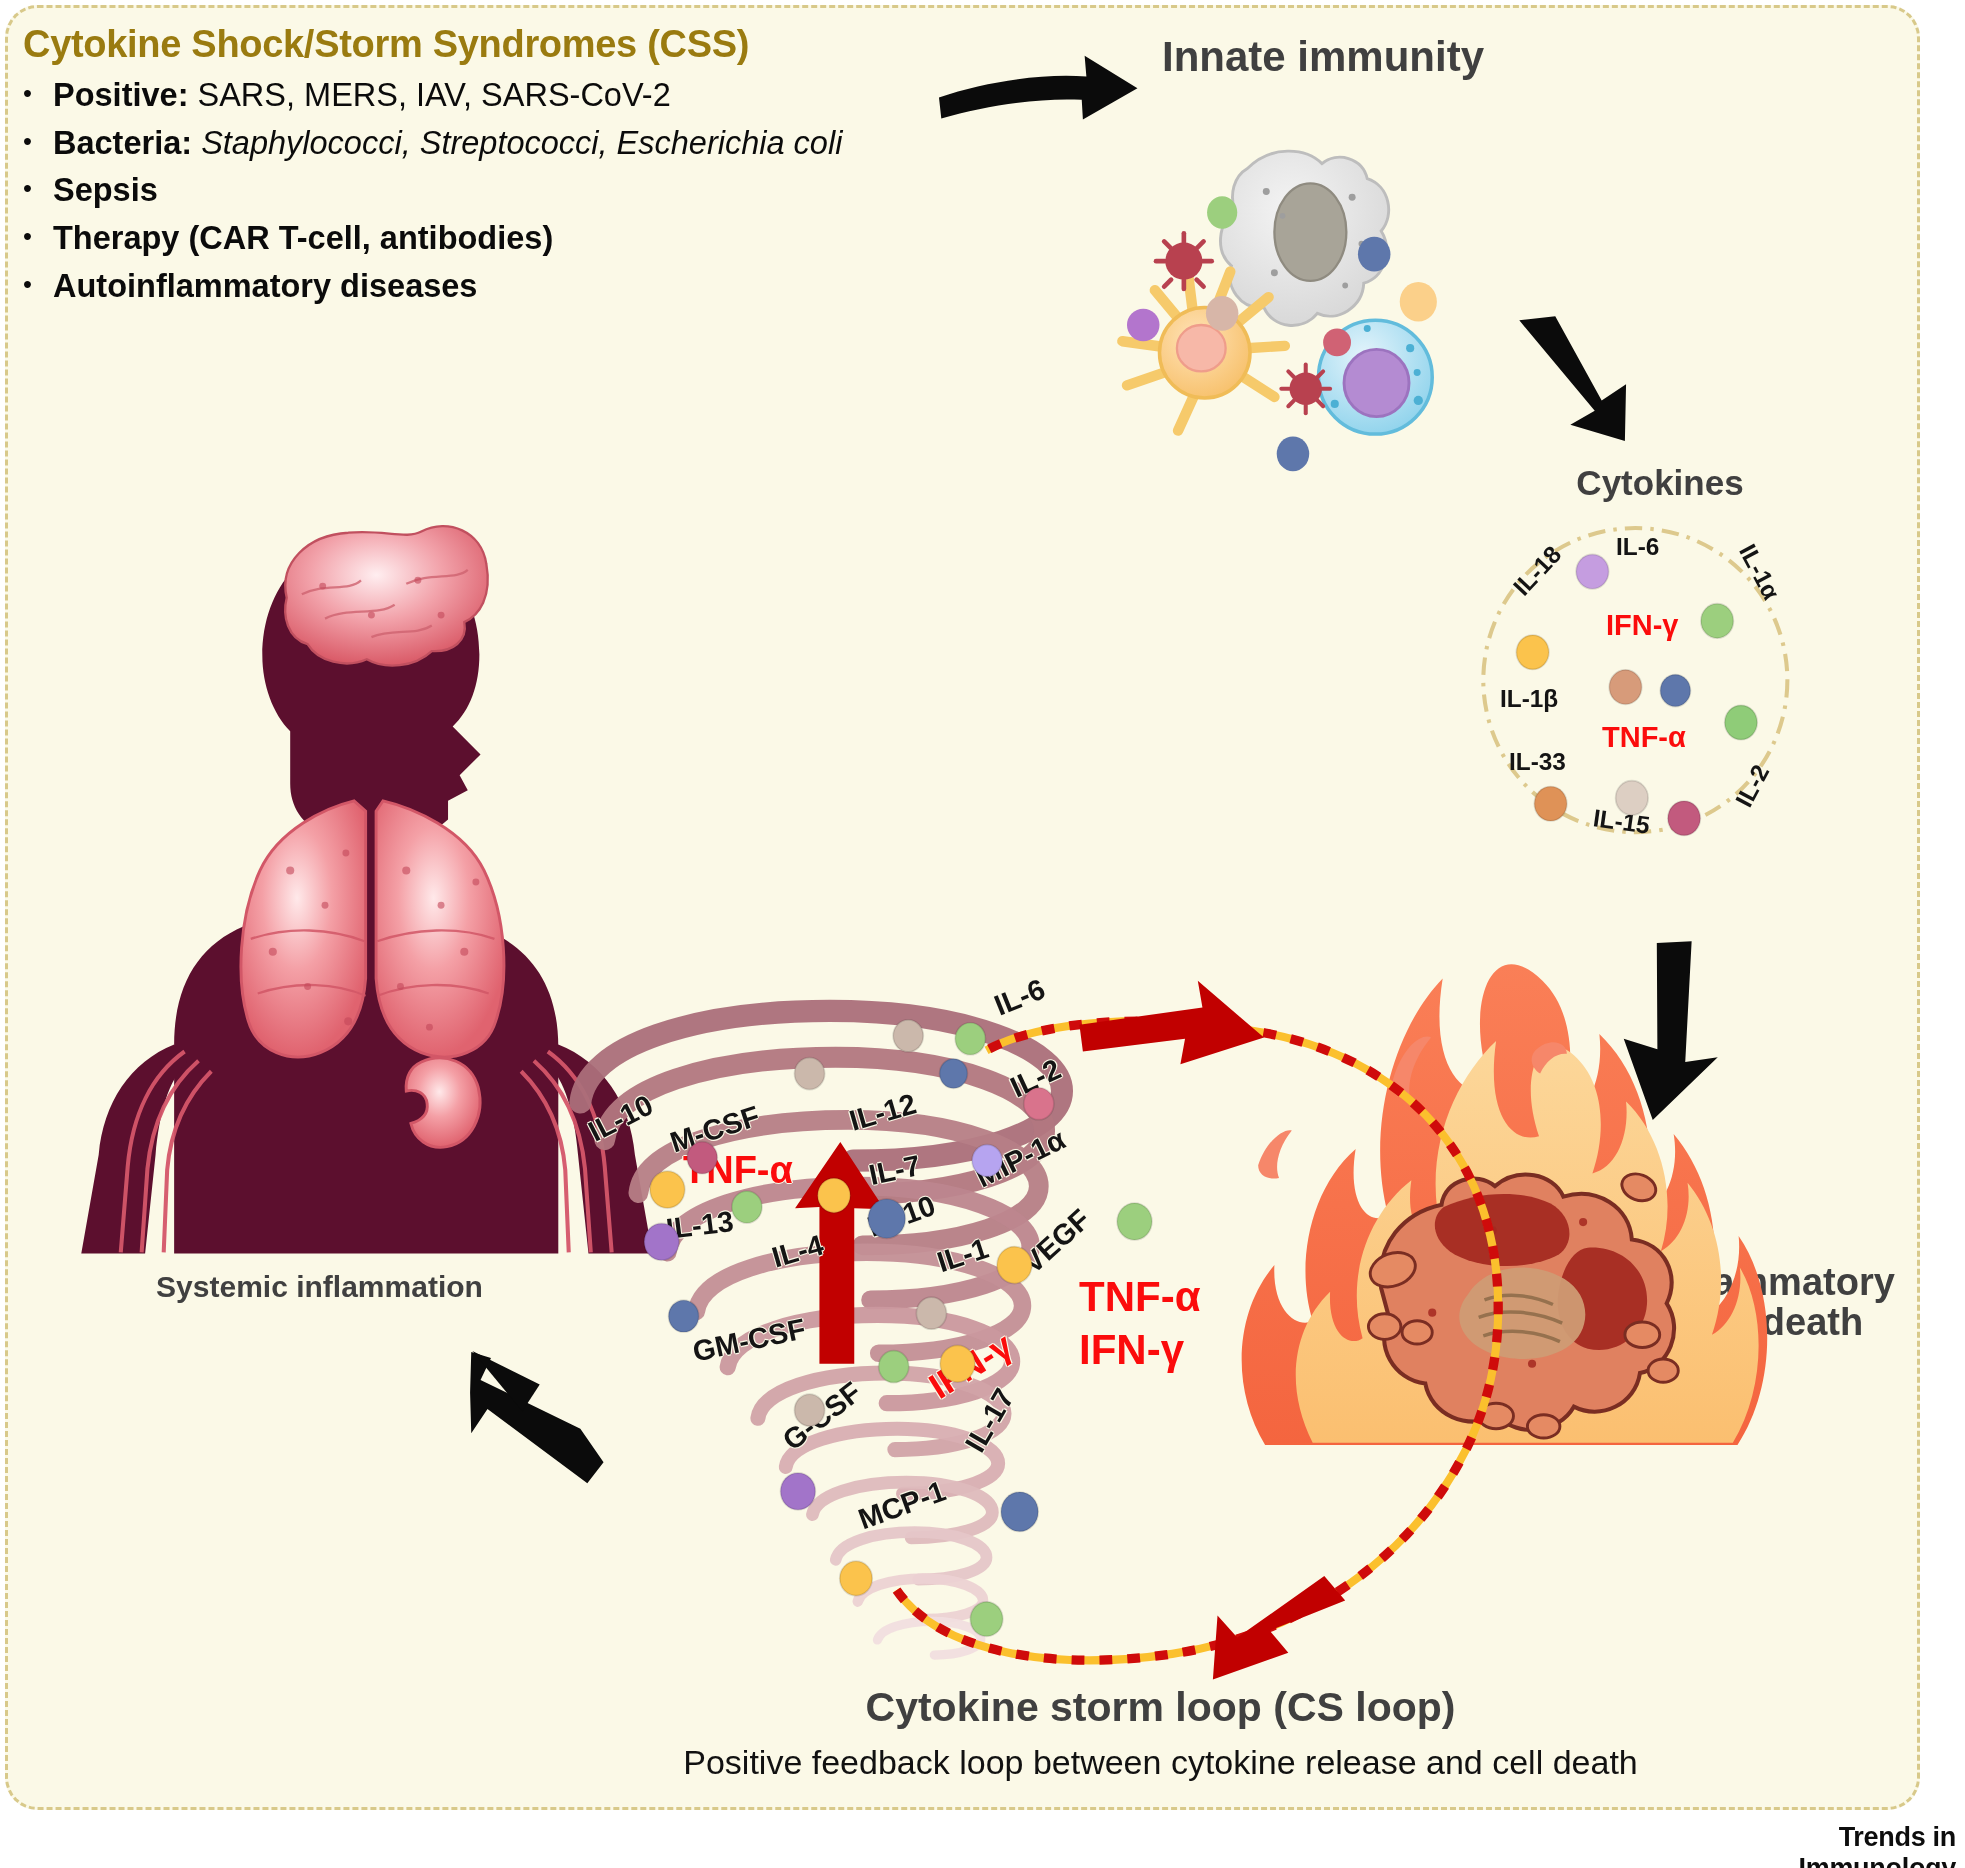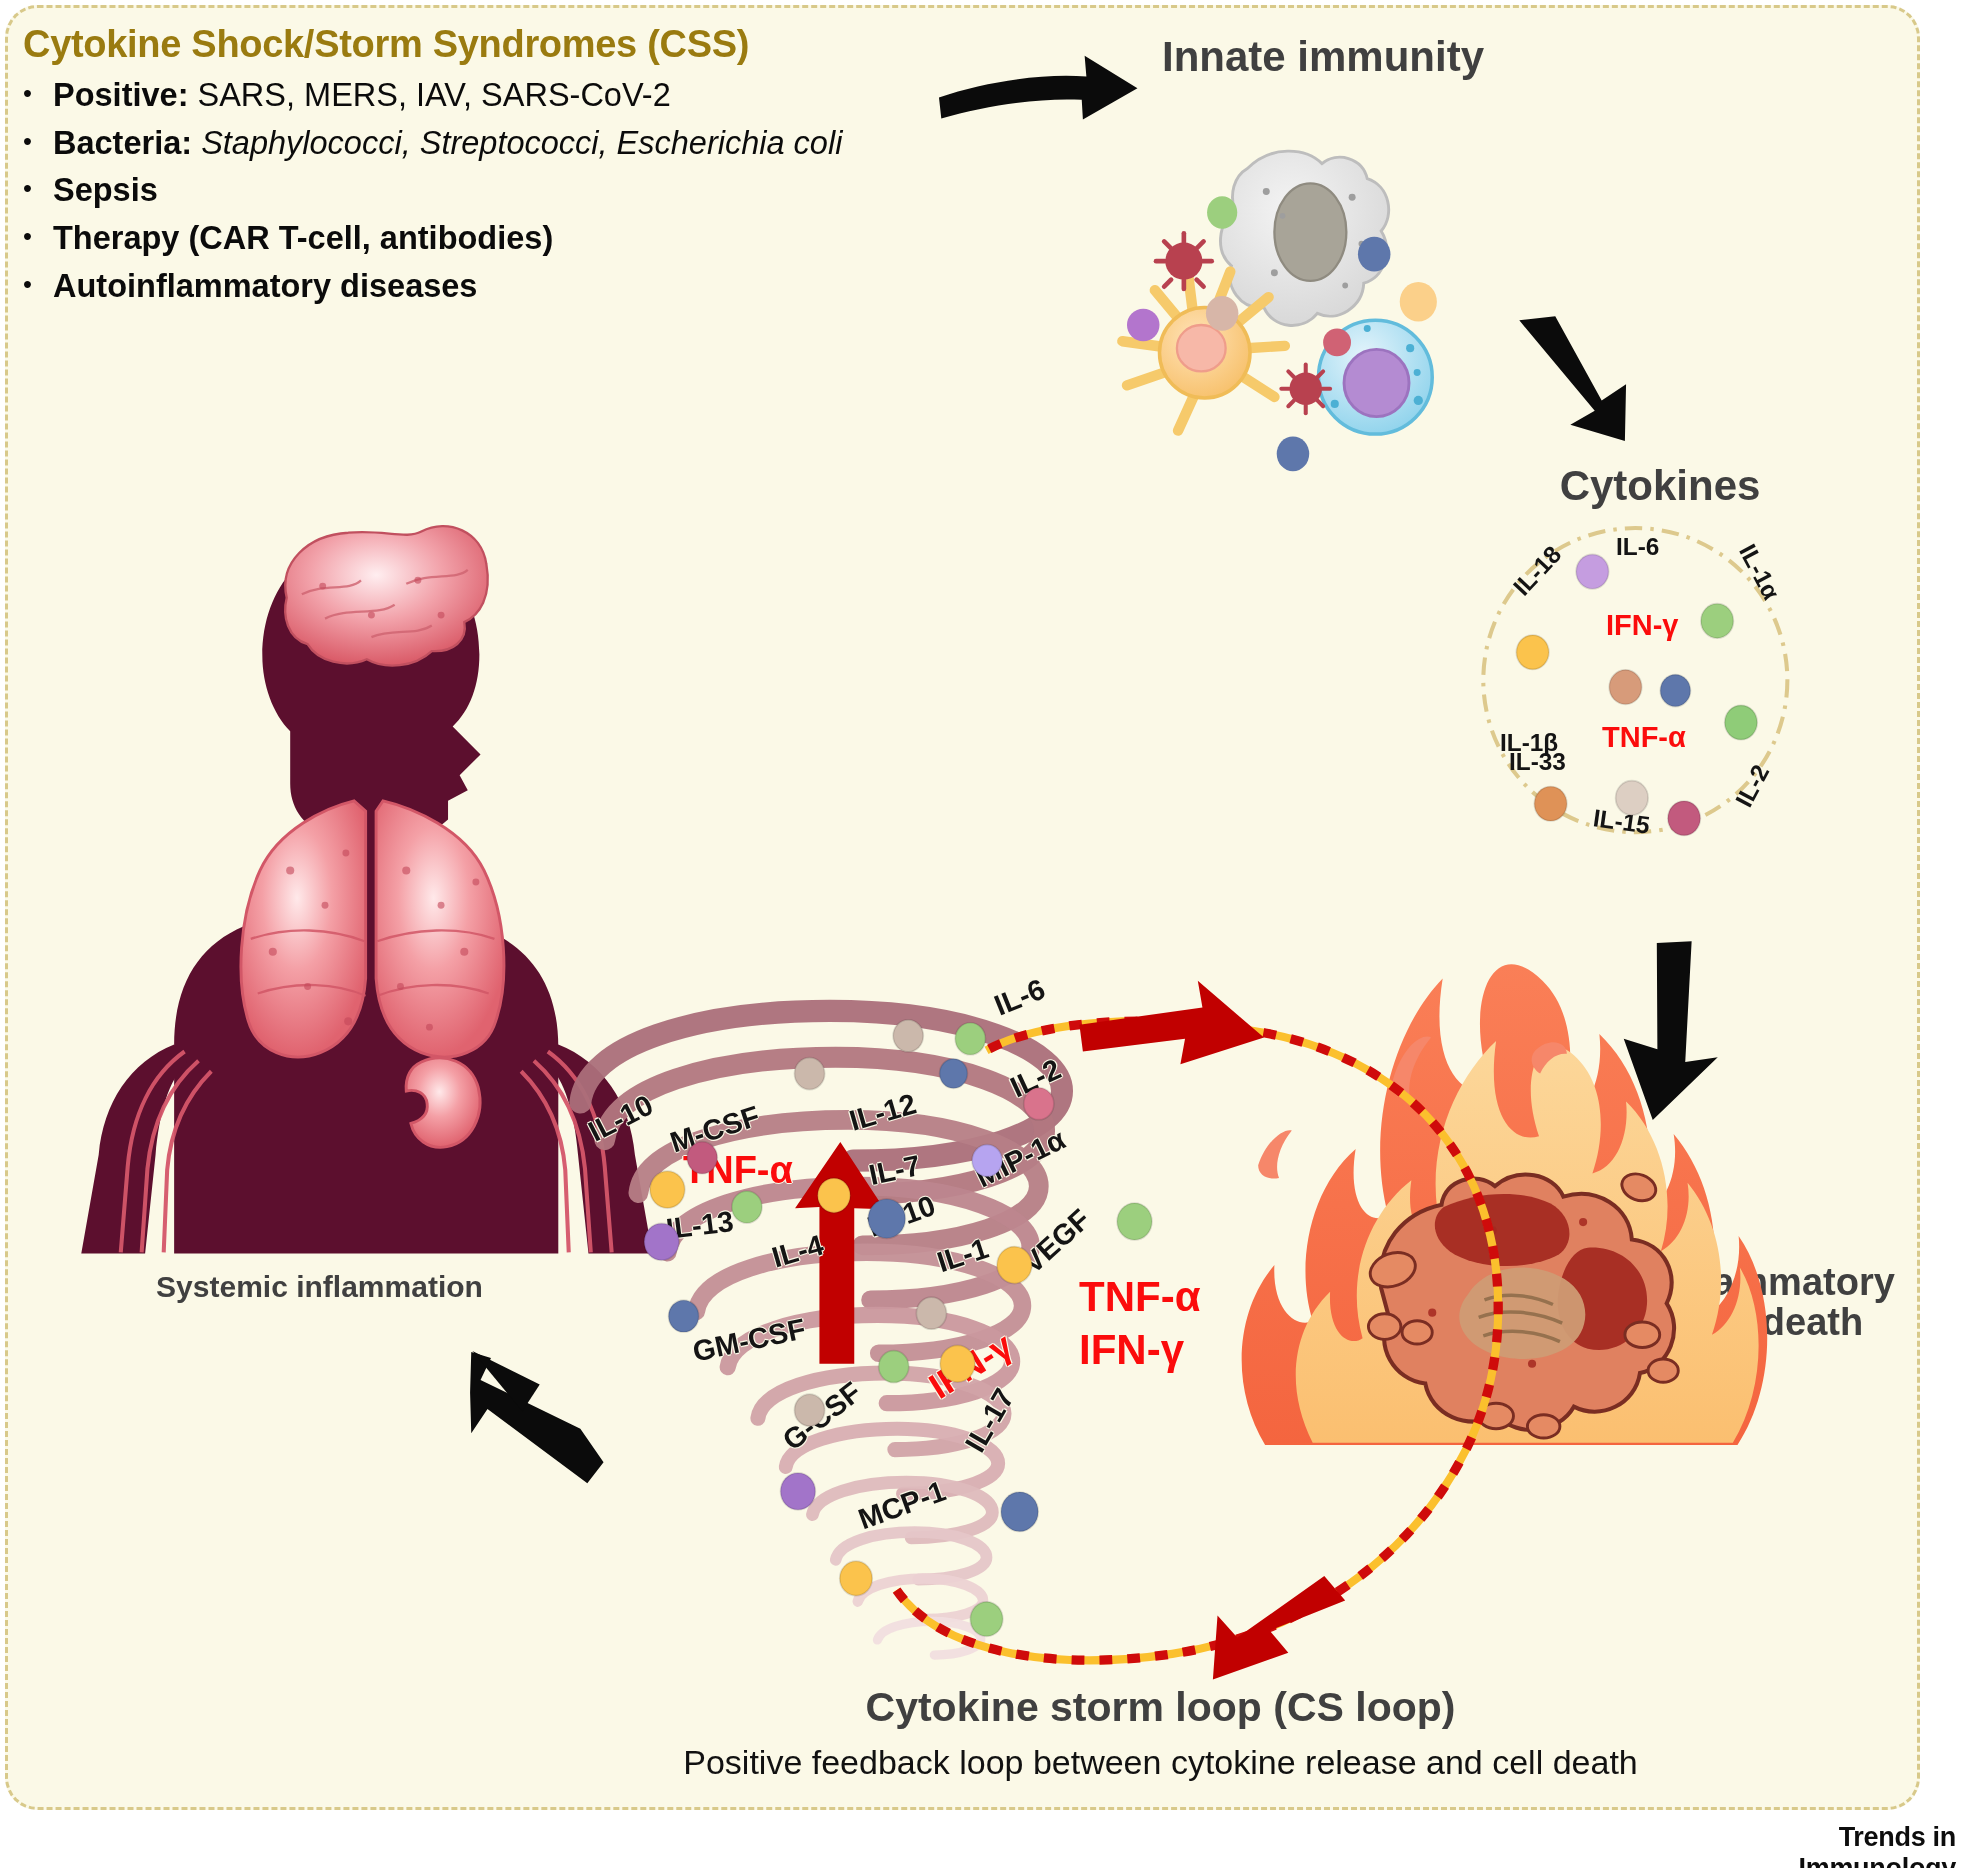--- a/index.html
+++ b/index.html
@@ -34,21 +34,21 @@
   .bullet-text .norm{font-weight:bold;}
   .bullet-text .reg{font-weight:normal;}
   .bullet-text .ital{font-style:italic;font-weight:normal;}
 
   
   .heading{
     color:#404040;font-weight:bold;line-height:1.06;
     text-align:center;white-space:nowrap;
   }
   #h-innate{left:1085px;top:35px;width:476px;font-size:42px;}
-  #h-cytokines{left:1486px;top:464px;width:348px;font-size:42px;}
+  #h-cytokines{left:1486px;top:464px;width:348px;font-size:35px;}
   #h-celldeath{left:1590px;top:1262px;width:371px;font-size:38px;white-space:normal;}
   #h-systemic{left:35px;top:1271px;width:569px;font-size:30px;}
   #h-csloop{left:522px;top:1686px;width:1277px;font-size:41px;}
   #cap-csloop{
     left:522px;top:1744px;width:1277px;font-size:34px;
     text-align:center;color:#111;line-height:1.1;white-space:nowrap;
   }
   #journal{
     left:1683px;top:1822px;width:273px;text-align:right;
     font-size:27px;font-weight:bold;color:#0d0d0d;letter-spacing:-0.3px;
@@ -472,21 +472,21 @@
     <g>
       <path d="M1412 2350 L1412 2080 L1370 2082 L1448 1968 L1524 2084 L1472 2082 L1472 2350 Z" fill="#c10000"></path>
     </g>
   </svg>
 
   <div class="abs">
     <div class="cyt-lab" style="left:1509px;top:557px;transform:rotate(-47deg);">IL-18</div>
     <div class="cyt-lab" style="left:1616px;top:533px;">IL-6</div>
     <div class="cyt-lab" style="left:1730px;top:558px;transform:rotate(62deg);">IL-1α</div>
     <div class="cyt-lab cyt-red" style="left:1606px;top:609px;">IFN-γ</div>
-    <div class="cyt-lab" style="left:1500px;top:685px;margin-top:44px;">IL-1β</div>
+    <div class="cyt-lab" style="left:1500px;top:685px;">IL-1β</div>
     <div class="cyt-lab cyt-red" style="left:1602px;top:721px;">TNF-α</div>
     <div class="cyt-lab" style="left:1509px;top:748px;">IL-33</div>
     <div class="cyt-lab" style="left:1593px;top:808px;transform:rotate(8deg);">IL-15</div>
     <div class="cyt-lab" style="left:1731px;top:772px;transform:rotate(-62deg);">IL-2</div>
   </div>
 
   <div class="abs">
     <div class="tor-lab" style="left:994px;top:981px;transform:rotate(-22deg);">IL-6</div>
     <div class="tor-lab" style="left:1010px;top:1062px;transform:rotate(-25deg);">IL-2</div>
     <div class="tor-lab" style="left:587px;top:1102px;transform:rotate(-27deg);">IL-10</div>

